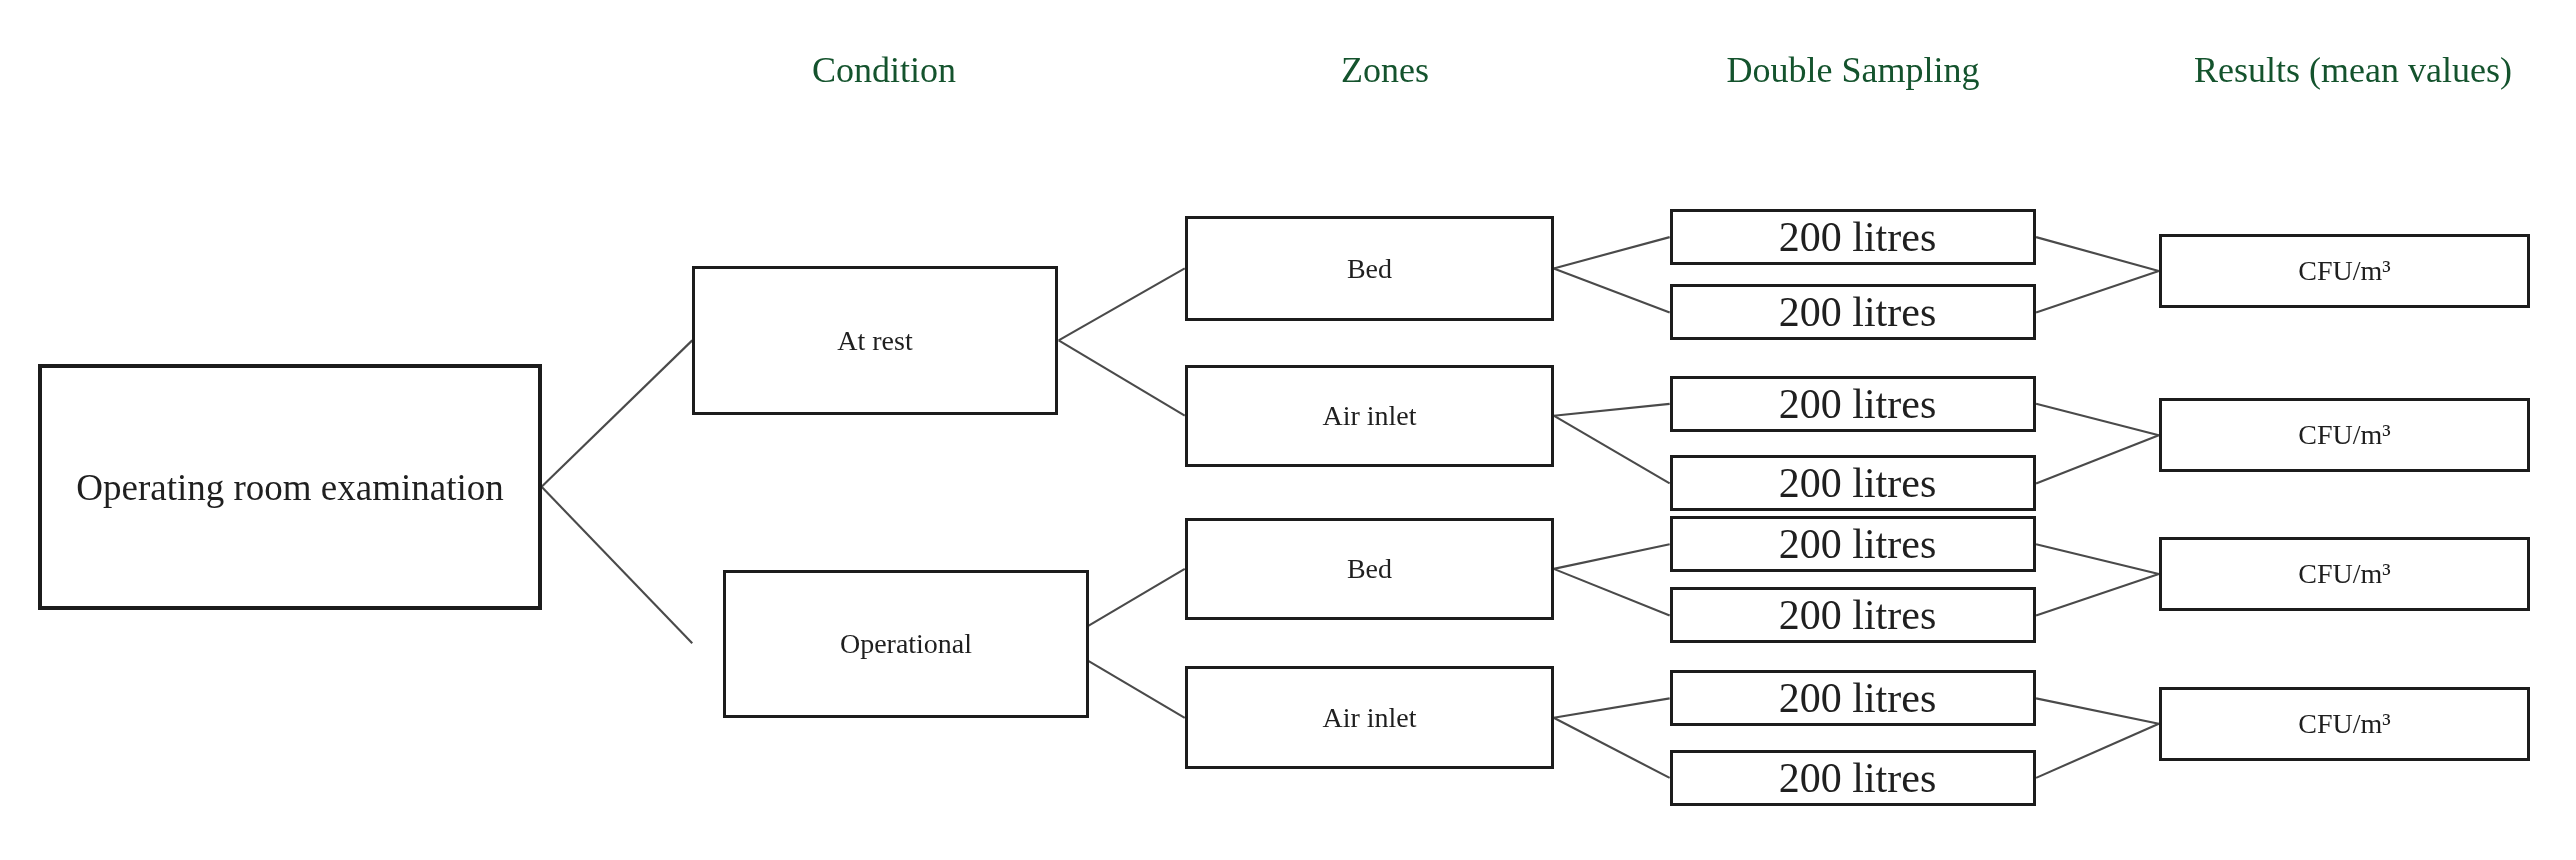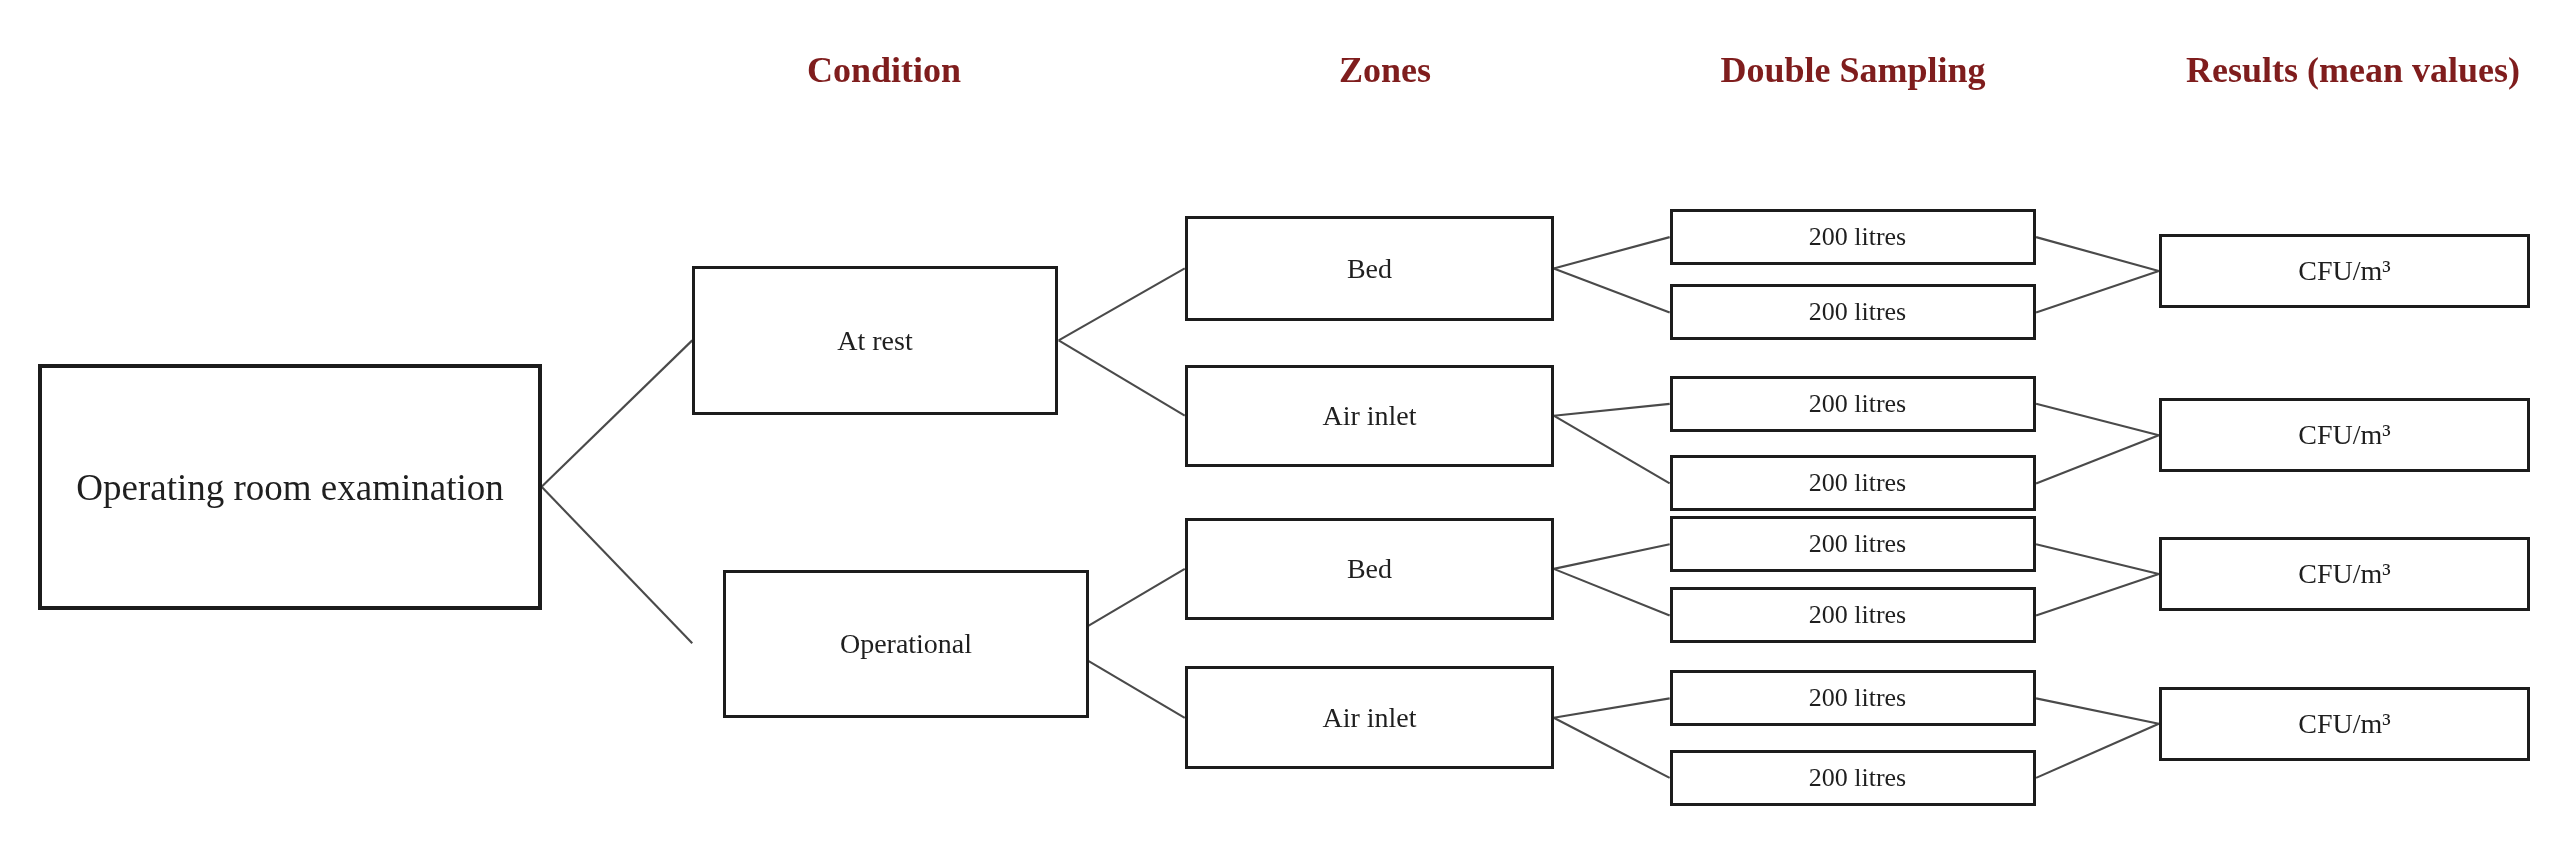--- a/index.html
+++ b/index.html
@@ -25,41 +25,40 @@
   }
   #connectors line {
     stroke: #4a4a4a;
     stroke-width: 2.5;
   }
   .col-header {
     position: absolute;
     transform: translateX(-50%);
     font-size: 36px;
     white-space: nowrap;
-    color: #7f1d1d;
-    font-weight: bold;
+    color: #14532d;
   }
   .node {
     position: absolute;
     box-sizing: border-box;
     border: 3.4px solid #1c1c1c;
     background: #ffffff;
     display: flex;
     align-items: center;
     justify-content: center;
     text-align: center;
     font-size: 28px;
     white-space: nowrap;
   }
   .node.root {
     border-width: 4.2px;
     font-size: 37px;
   }
   .node.sample {
-    font-size: 26px;
+    font-size: 42px;
     padding-left: 9px;
   }
 </style>
 </head>
 <body>
 
 <div id="stage">
 
   <svg id="connectors" viewBox="0 0 3044 1017" xmlns="http://www.w3.org/2000/svg">
 

